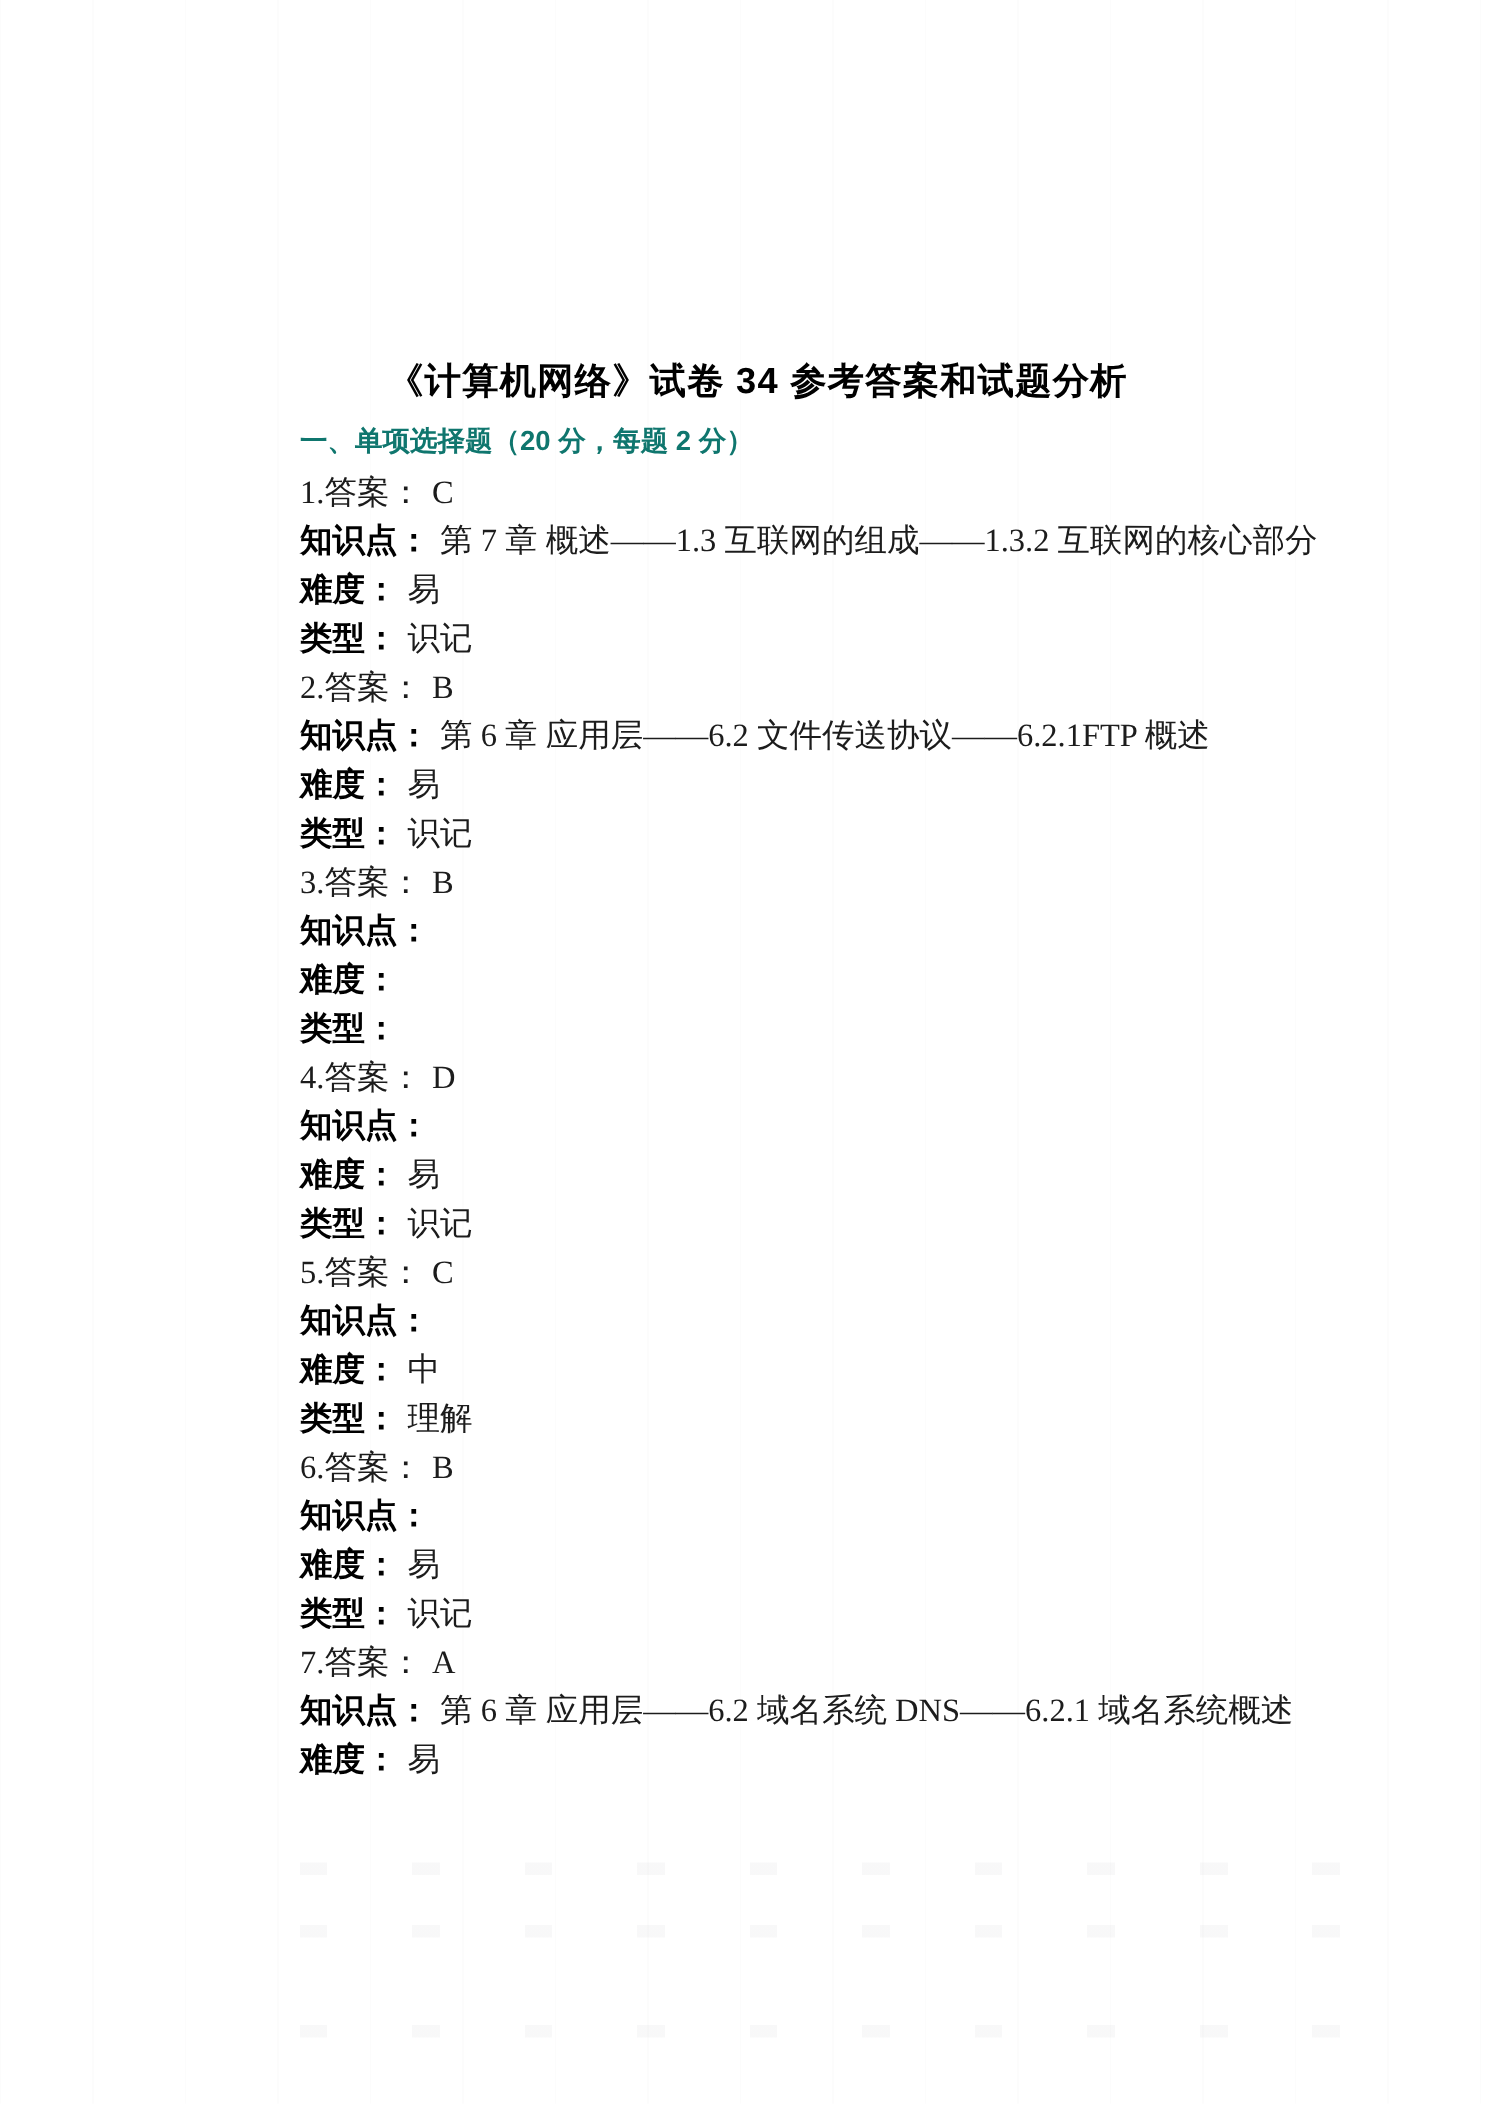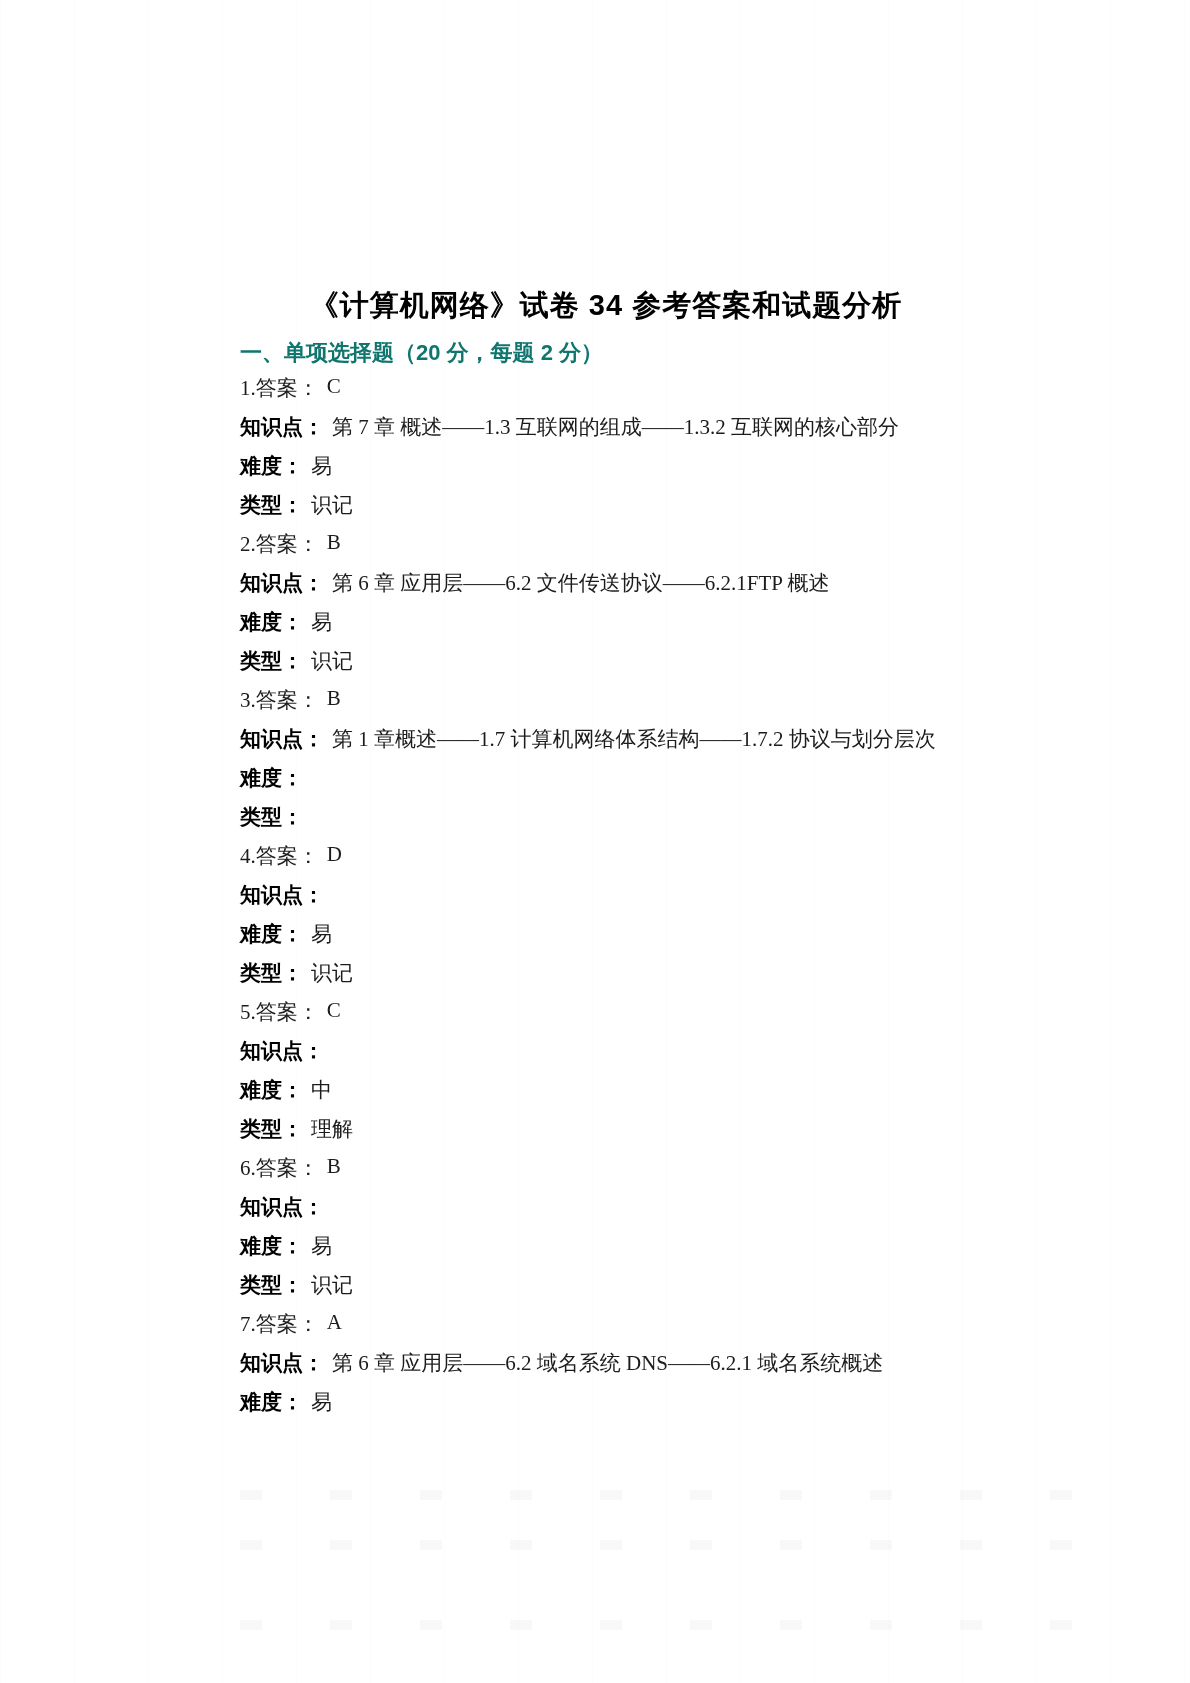--- a/index.html
+++ b/index.html
@@ -48,21 +48,22 @@
     font-family: "Liberation Sans", "DejaVu Sans", sans-serif;
     font-size: 22px;
     font-weight: 700;
     line-height: 30px;
     color: #0f766e;
     white-space: nowrap;
   }
   .line {
     height: 39px;
     display: flex;
-    font-size: 21px;
+    align-items: center;
+    font-size: 26px;
     white-space: nowrap;
   }
   .label {
     font-family: "Liberation Sans", "DejaVu Sans", sans-serif;
     font-weight: 700;
     color: #000000;
     margin-right: 8px;
   }
   .plain {
     color: #1c1c1c;
@@ -132,21 +133,20 @@
     </div>
   </div>
 
   <div class="item">
     <div class="line">
       <span class="plain">3.答案：</span>
       <span class="plain answer-value">B</span>
     </div>
     <div class="line">
       <span class="label">知识点：</span>
-      <span class="plain">第 1 章概述——1.7 计算机网络体系结构——1.7.2 协议与划分层次</span>
     </div>
     <div class="line">
       <span class="label">难度：</span>
       <span class="plain"></span>
     </div>
     <div class="line">
       <span class="label">类型：</span>
       <span class="plain"></span>
     </div>
   </div>

